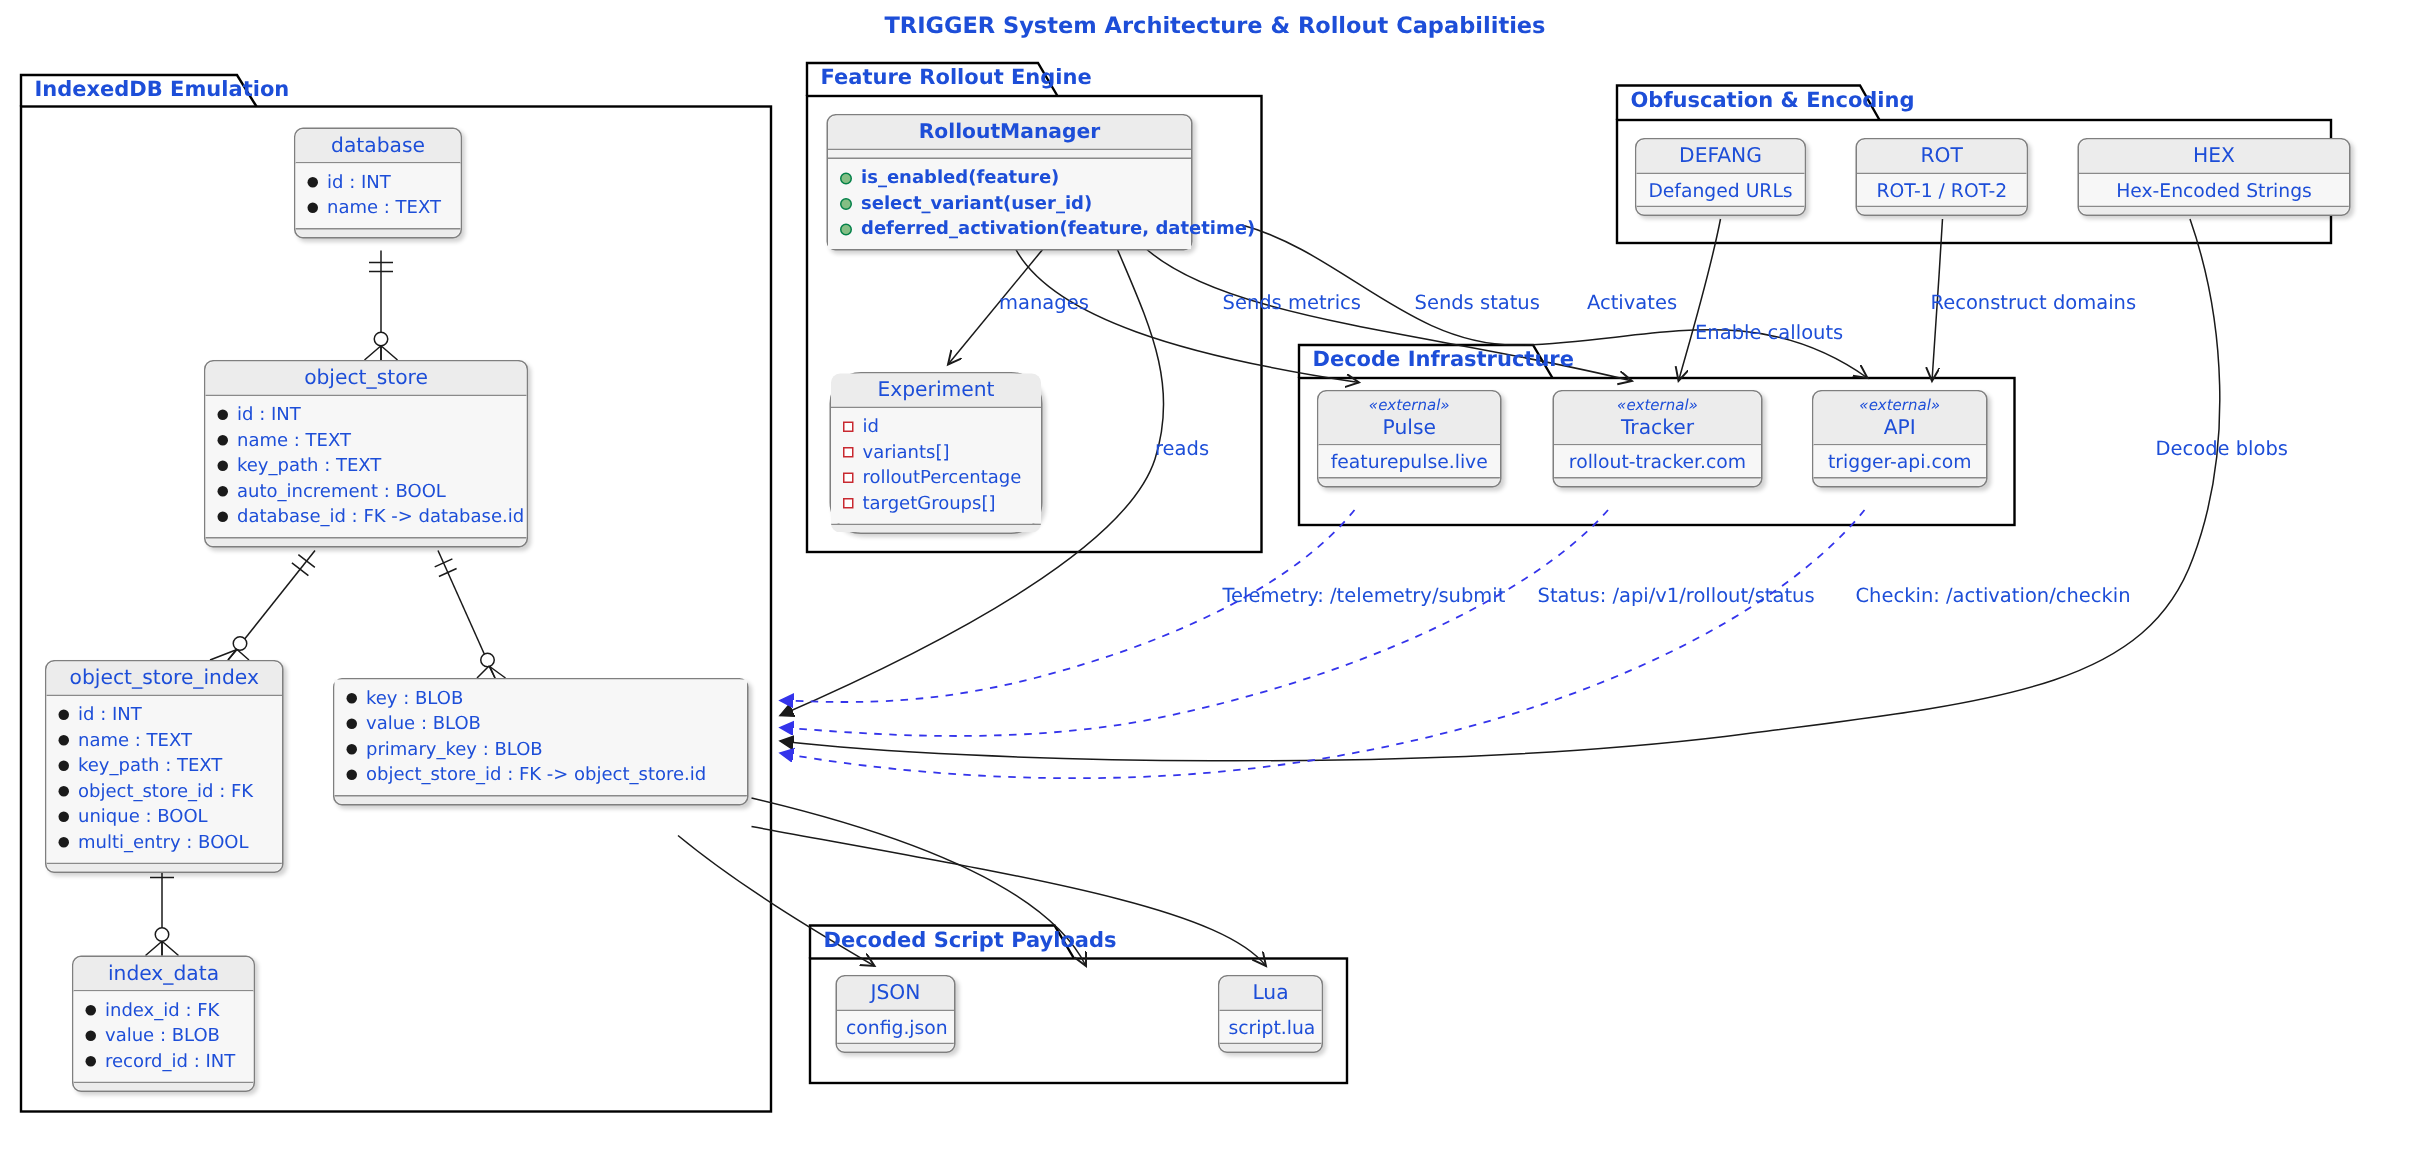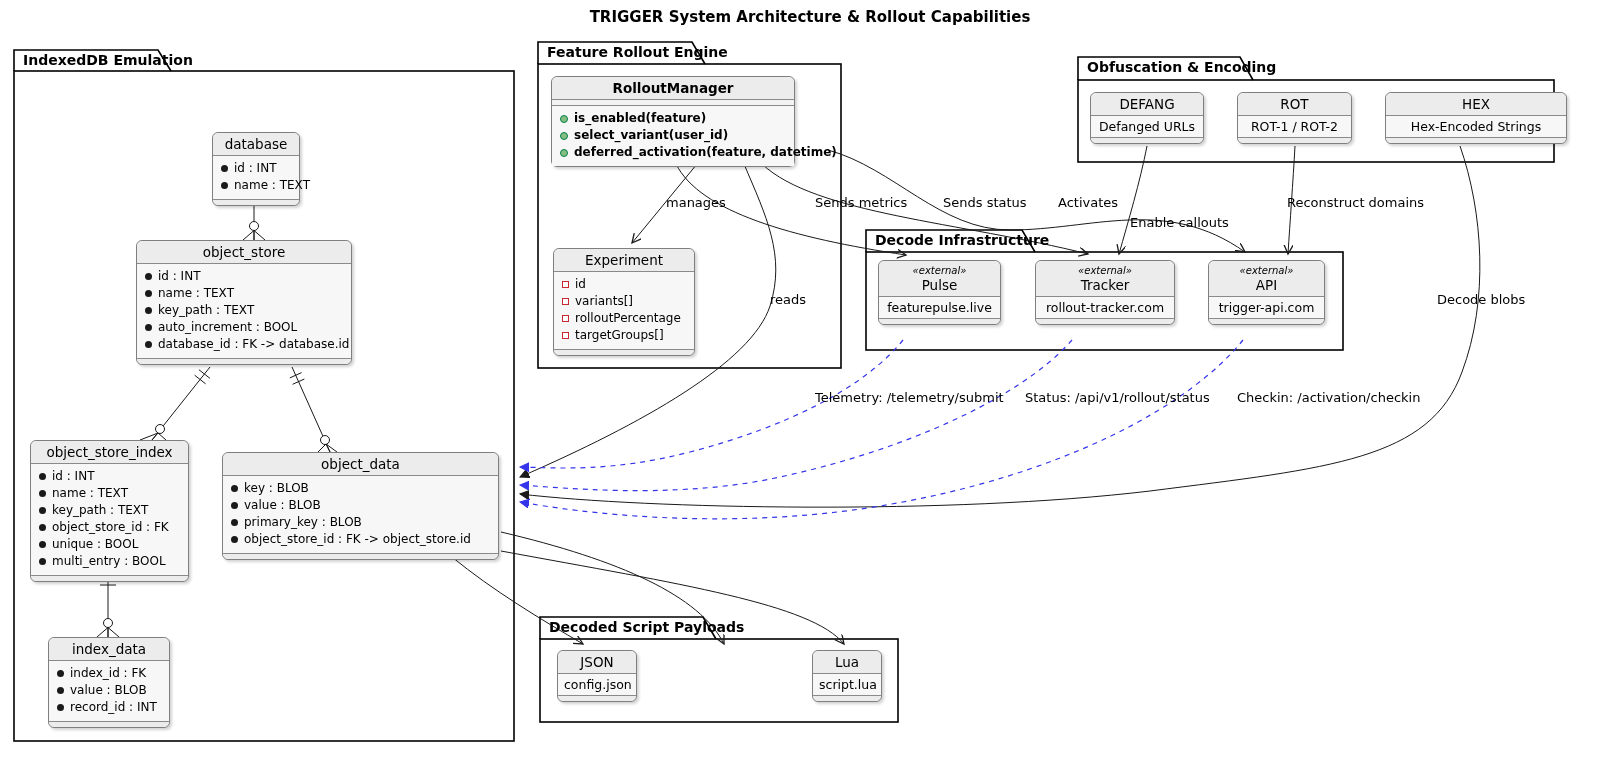--- a/index.html
+++ b/index.html
@@ -1,17 +1,17 @@
 <!DOCTYPE html>
 <html><head>
 <meta charset="utf-8">
 <style>
   html,body{margin:0;padding:0;background:#fff;}
   .stage{position:relative;width:1620px;height:770px;background:#ffffff;
-         font-family:"DejaVu Sans", sans-serif;color:#000000;overflow:hidden;}
+         font-family:"DejaVu Sans", sans-serif;color:#1d4ed8;overflow:hidden;}
   .stage *{box-sizing:border-box;}
   #edges{position:absolute;left:0;top:0;width:1620px;height:770px;}
   .diagram-title{position:absolute;left:0;top:8px;width:1620px;text-align:center;
          font-size:15px;font-weight:bold;}
   .pkg-label{position:absolute;font-size:14px;font-weight:bold;padding:0;white-space:nowrap;}
   .node{position:absolute;background:#f9f9f9;border:1px solid #7f7f7f;border-radius:6px;
         box-shadow:2px 2px 3px rgba(0,0,0,0.18);}
   .node-title{border-bottom:1px solid #8a8a8a;background:#ececec;text-align:center;
         font-size:13.5px;padding:3px 6px;border-radius:6px 6px 0 0;white-space:nowrap;}
   .node-title .stereo{display:block;font-style:italic;font-size:10px;line-height:12px;padding-top:1px;}
@@ -100,21 +100,21 @@
     </g>
   </svg>
 
   <div class="diagram-title">TRIGGER System Architecture &amp; Rollout Capabilities</div>
   <div class="pkg-label" style="left:23px;top:52px;">IndexedDB Emulation</div>
   <div class="pkg-label" style="left:547px;top:44px;">Feature Rollout Engine</div>
   <div class="pkg-label" style="left:1087px;top:59px;">Obfuscation &amp; Encoding</div>
   <div class="pkg-label" style="left:875px;top:232px;">Decode Infrastructure</div>
   <div class="pkg-label" style="left:549px;top:619px;">Decoded Script Payloads</div>
 
-  <div class="node" style="left:212px;top:85px;width:88px;margin-top:47px;">
+  <div class="node" style="left:196px;top:85px;width:112px;">
     <div class="node-title">database</div>
     <div class="rows">
       <div class="row">
           <span class="b-dot"></span>
           <span>id : INT</span>
         </div>
       <div class="row">
           <span class="b-dot"></span>
           <span>name : TEXT</span>
         </div>
@@ -174,21 +174,20 @@
         </div>
       <div class="row">
           <span class="b-dot"></span>
           <span>multi_entry : BOOL</span>
         </div>
     </div>
     <div class="strip"></div>
   </div>
 
   <div class="node" style="left:222px;top:452px;width:277px;">
-    <div class="node-title">object_data</div>
     <div class="rows">
       <div class="row">
           <span class="b-dot"></span>
           <span>key : BLOB</span>
         </div>
       <div class="row">
           <span class="b-dot"></span>
           <span>value : BLOB</span>
         </div>
       <div class="row">
@@ -234,21 +233,21 @@
           <span class="b-method"></span>
           <span>select_variant(user_id)</span>
         </div>
       <div class="row">
           <span class="b-method"></span>
           <span>deferred_activation(feature, datetime)</span>
         </div>
     </div>
   </div>
 
-  <div class="node" style="left:553px;top:248px;width:142px;">
+  <div class="node" style="left:553px;top:248px;width:142px;border-radius:21px;">
     <div class="node-title">Experiment</div>
     <div class="rows">
       <div class="row">
           <span class="b-field"></span>
           <span>id</span>
         </div>
       <div class="row">
           <span class="b-field"></span>
           <span>variants[]</span>
         </div>

